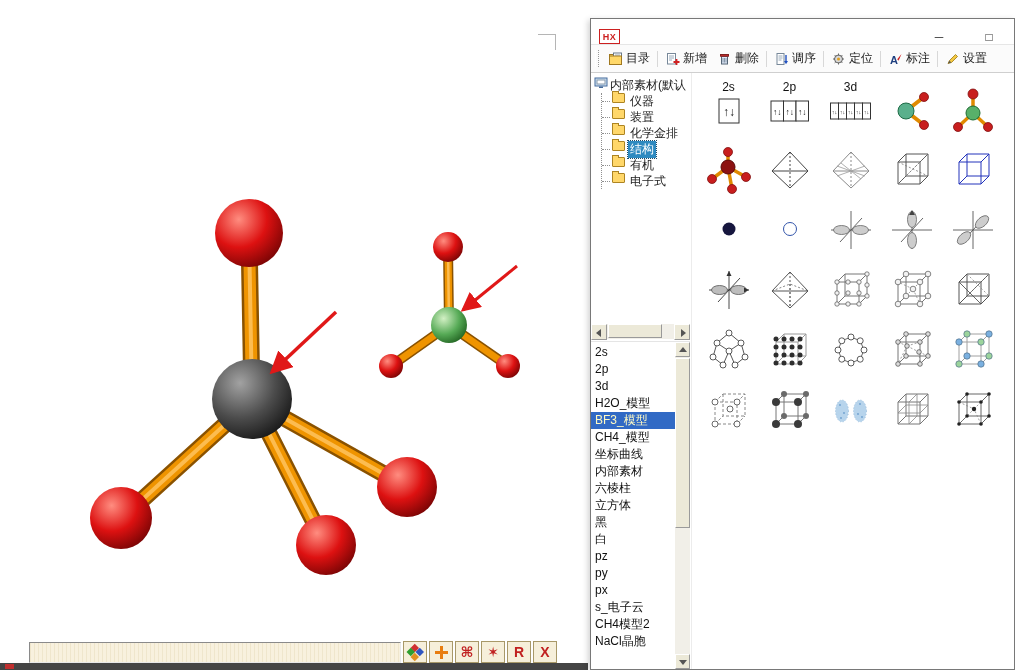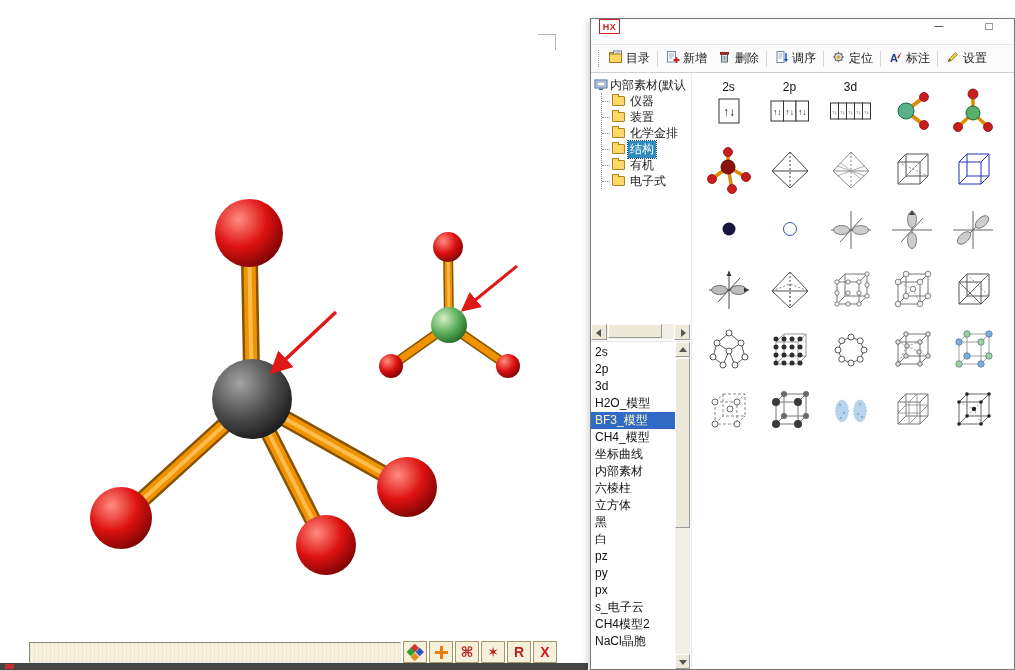--- a/index.html
+++ b/index.html
@@ -22,36 +22,36 @@
 .diamonds .de{left:9.5px;top:4.75px;background:#2f55c0}
 .diamonds .ds{left:4.75px;top:9.5px;background:#e09020}
 .plusicon{position:relative;width:13px;height:13px;display:block}
 .plusicon::before{content:"";position:absolute;left:5px;top:0;width:3px;height:13px;background:#e87d10}
 .plusicon::after{content:"";position:absolute;left:0;top:5px;width:13px;height:3px;background:#e87d10}
 .taskbar{position:absolute;left:0;bottom:0;width:588px;height:7px;background:#454545}
 .taskbar::before{content:"";position:absolute;left:5px;top:1px;width:9px;height:5px;background:#c03030}
 
 
 .panel{position:absolute;left:590px;top:18px;width:425px;height:652px;background:#fff;border:1px solid #787878;box-shadow:-2px 2px 6px rgba(0,0,0,.18)}
-.p-title{position:absolute;left:0;top:0;right:0;height:26px;display:flex;align-items:flex-start;gap:10px;padding:0 8px;background:#fff;border-bottom:1px solid #e6e6e6}
+.p-title{position:absolute;left:0;top:0;right:0;height:26px;display:flex;align-items:flex-end;gap:10px;padding:0 8px;background:#fff;border-bottom:1px solid #e6e6e6}
 .hx{min-width:21px;height:15px;border:1px solid #cc2020;color:#cc2020;font-size:9px;font-weight:bold;display:flex;align-items:center;justify-content:center;background:#fff;letter-spacing:.5px}
 .p-title-text{font-size:12.5px;color:#111;white-space:nowrap;overflow:hidden}
 .wbtns{margin-left:auto;display:flex;gap:28px;padding-right:6px}
 .wbtn{width:22px;text-align:center;font-size:12px;color:#333;cursor:pointer}
 
 .p-toolbar{position:absolute;left:0;top:26px;right:0;height:28px;display:flex;align-items:center;padding:0 2px;border-bottom:1px solid #cfcfcf;background:#fbfbfb;font-size:12px;color:#222;white-space:nowrap}
 .grip{width:4px;height:17px;border-left:1px solid #fff;border-right:1px dotted #9a9a9a;margin:0 4px 0 2px}
-.tbtn{display:flex;align-items:flex-start;gap:3px;padding:3px 5px;cursor:pointer;border-radius:2px}
+.tbtn{display:flex;align-items:center;gap:3px;padding:3px 5px;cursor:pointer;border-radius:2px}
 .tsep{width:1px;height:16px;background:#d8d8d8;margin:0 2px}
 
 .p-body{position:absolute;left:0;top:54px;right:0;bottom:0;background:#fff}
 
 
 .tree-area{position:absolute;left:0;top:0;width:99px;height:250px;overflow:hidden;font-size:12px;padding:4px 1px 0 3px;color:#222}
-.tnode{display:flex;align-items:center;height:16px;white-space:nowrap;cursor:pointer}
+.tnode{display:flex;align-items:flex-start;height:16px;white-space:nowrap;cursor:pointer}
 .tnode .lbl{padding:0 2px}
 .tkids{margin-left:7px;border-left:1px dotted #909090}
 .tkid{position:relative;padding-left:10px}
 .tkid::before{content:"";position:absolute;left:0;top:8px;width:8px;border-top:1px dotted #909090}
 .folder{flex:0 0 13px;height:10px;background:#ffd76a;border:1px solid #ad8422;border-radius:1px;position:relative;margin-right:3px}
 .folder::before{content:"";position:absolute;left:-1px;top:-3px;width:5px;height:2px;background:#ffd76a;border:1px solid #ad8422;border-bottom:none}
 .tsel .lbl{background:#2f8ac0;color:#fff;outline:1px dotted #204a66}
 
 
 .hscroll{position:absolute;left:0;top:250px;width:99px;height:16px;background:#f1efe8;border-top:1px solid #fff;display:flex}

